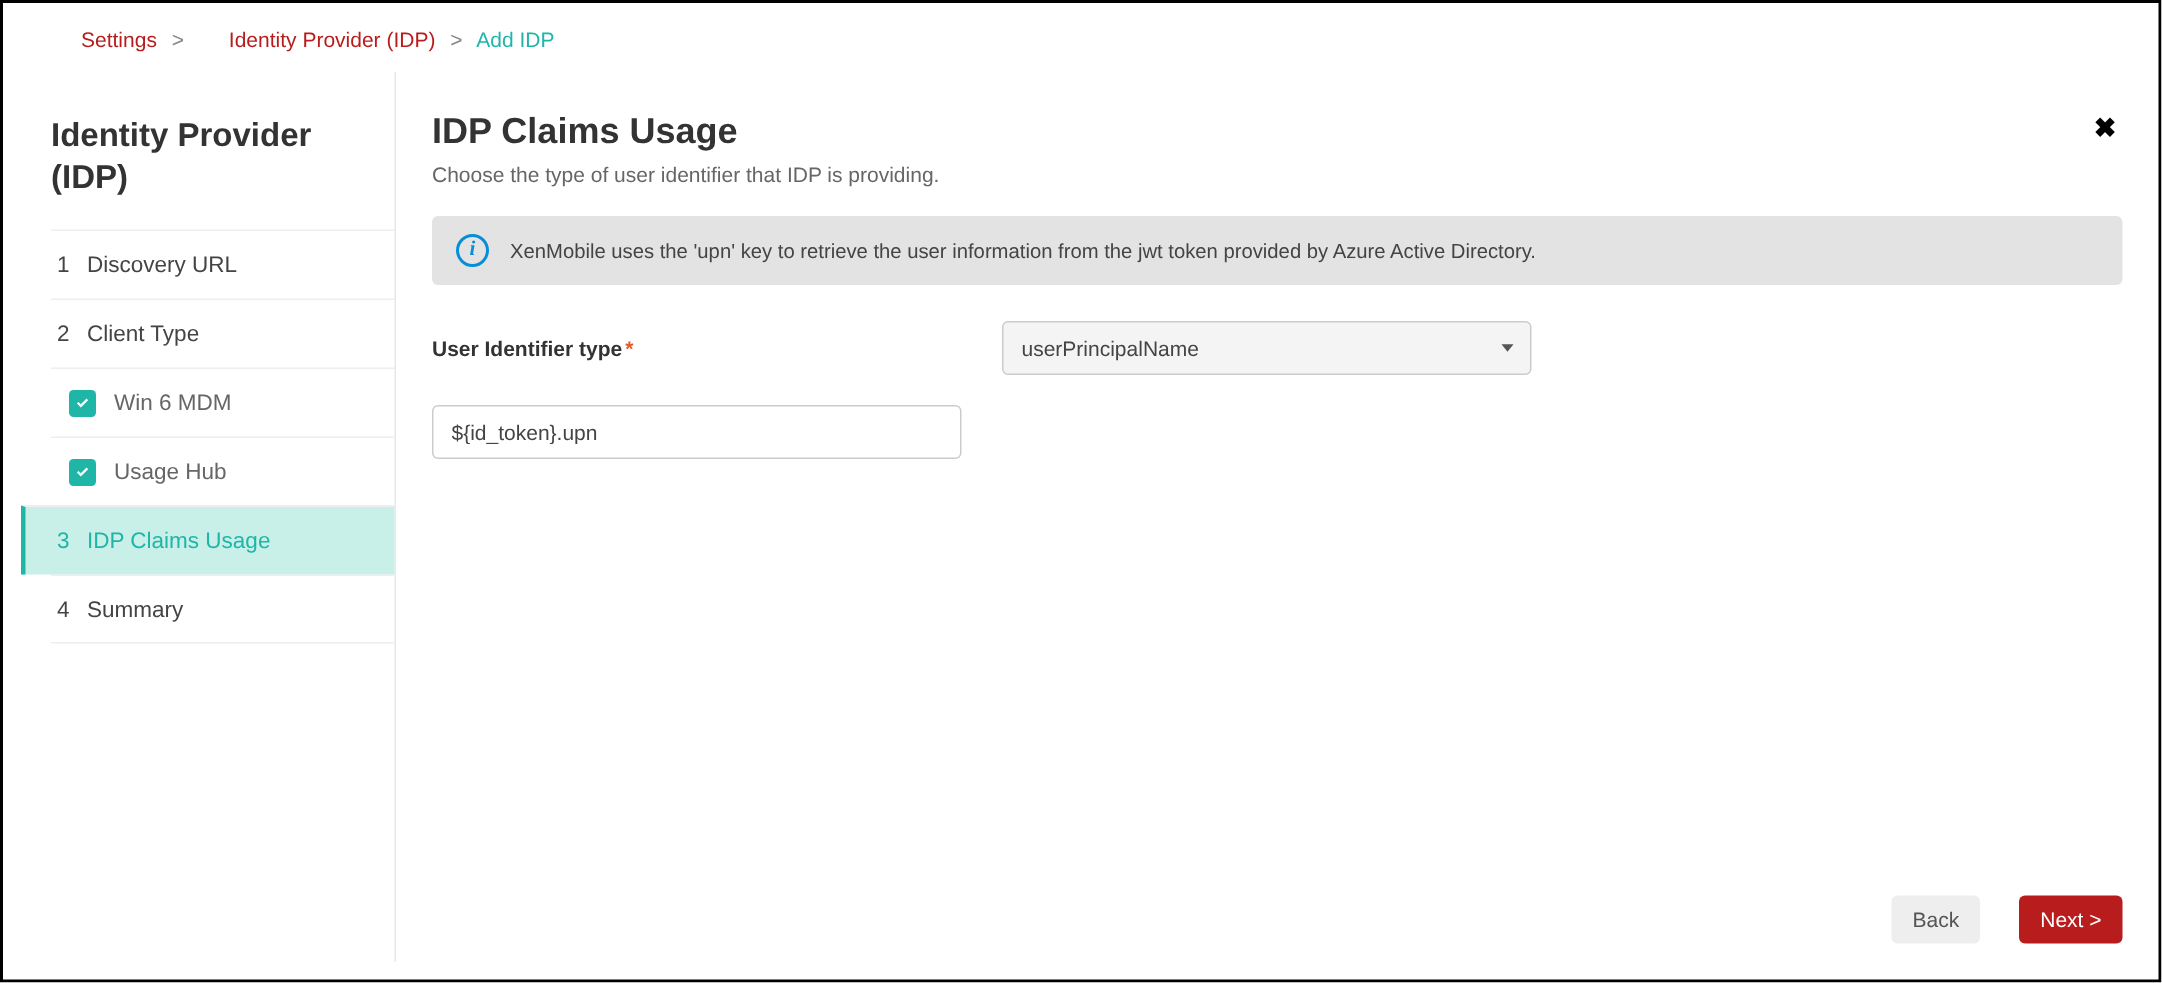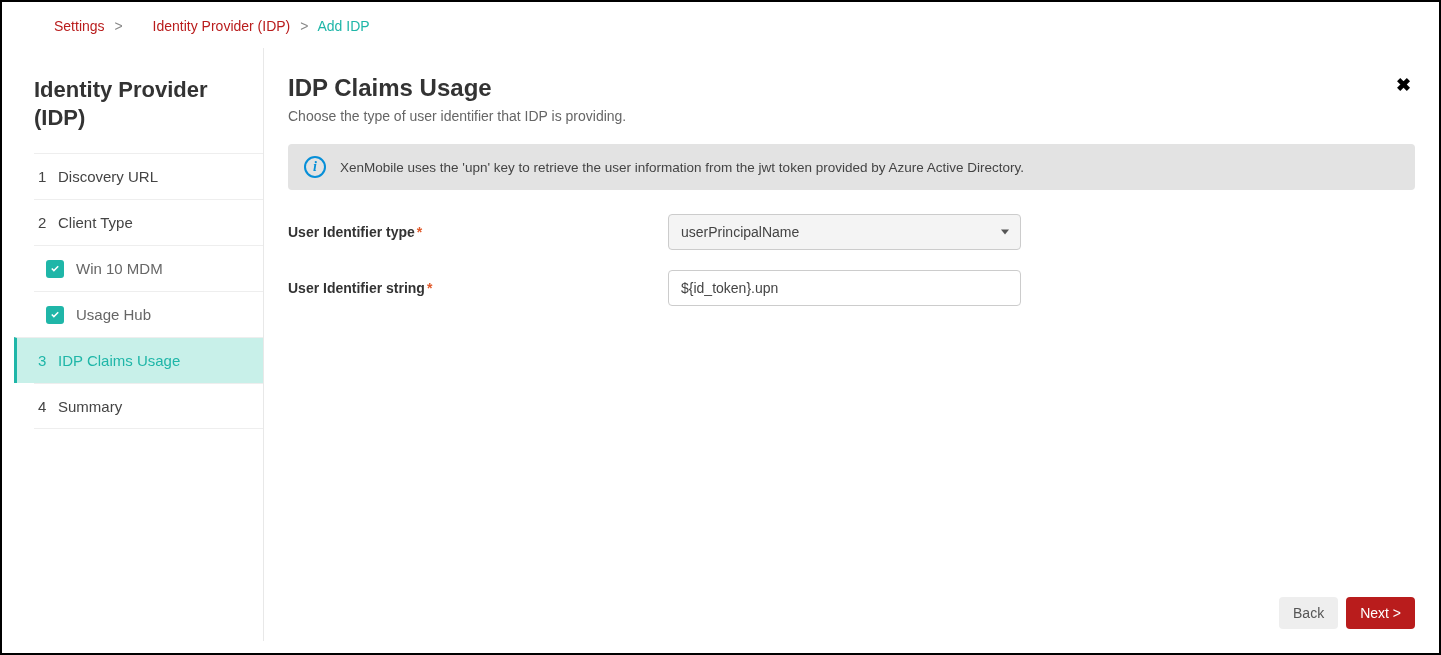--- a/index.html
+++ b/index.html
@@ -28,21 +28,21 @@
 .info-banner { background: #e3e3e3; border-radius: 4px; padding: 12px 16px; display: flex; align-items: center; font-size: 13.5px; color: #444; margin-bottom: 24px; }
 .info-icon { width: 22px; height: 22px; border: 2px solid #068fd8; border-radius: 50%; display: inline-flex; align-items: center; justify-content: center; color: #068fd8; font-weight: bold; font-size: 14px; margin-right: 14px; flex-shrink: 0; font-style: italic; font-family: Georgia, serif; }
 .form-row { display: flex; align-items: center; margin-bottom: 20px; }
 .form-label { width: 380px; text-align: left; padding-right: 18px; font-size: 14px; font-weight: 600; color: #333; }
 .form-label .req { color: #e05a2b; margin-left: 2px; }
 .form-control { width: 353px; height: 36px; }
 .select-wrap { position: relative; }
 .select-box { width: 100%; height: 36px; background: #f4f4f4; border: 1px solid #ccc; border-radius: 4px; padding: 0 30px 0 12px; font-size: 14px; color: #444; display: flex; align-items: center; cursor: pointer; }
 .select-caret { position: absolute; right: 12px; top: 50%; transform: translateY(-50%); width: 0; height: 0; border-left: 4px solid transparent; border-right: 4px solid transparent; border-top: 5px solid #555; }
 .text-input { width: 100%; height: 36px; border: 1px solid #ccc; border-radius: 4px; padding: 0 12px; font-size: 14px; color: #444; background: #fff; }
-.footer { position: absolute; bottom: 12px; right: 12px; display: flex; gap: 8px; }
+.footer { position: absolute; bottom: 12px; right: 12px; display: flex; gap: 26px; }
 .btn { height: 32px; padding: 0 14px; border-radius: 4px; font-size: 14px; cursor: pointer; border: none; display: inline-flex; align-items: center; }
 .btn-back { background: #eee; color: #555; }
 .btn-next { background: #b91c1c; color: #fff; font-weight: 500; }
 </style>
 </head>
 <body>
 
 <div class="container">
   <div class="breadcrumb">
     <a href="#">Settings</a>
@@ -63,21 +63,21 @@
         <li class="step-item">
           <span class="num">2</span>
           <span>Client Type</span>
         </li>
         <li class="step-item sub">
           <span class="check-icon">
             <svg viewBox="0 0 16 16">
                 <path d="M6.5 11.5L3 8l1.4-1.4 2.1 2.1L11.6 3.6 13 5z"></path>
               </svg>
           </span>
-          <span>Win 10 MDM</span>
+          <span>Win 6 MDM</span>
         </li>
         <li class="step-item sub">
           <span class="check-icon">
             <svg viewBox="0 0 16 16">
                 <path d="M6.5 11.5L3 8l1.4-1.4 2.1 2.1L11.6 3.6 13 5z"></path>
               </svg>
           </span>
           <span>Usage Hub</span>
         </li>
         <li class="step-item active">
@@ -111,23 +111,20 @@
         </div>
         <div class="form-control select-wrap">
           <div class="select-box">
             <span>userPrincipalName</span>
           </div>
           <span class="select-caret"></span>
         </div>
       </div>
 
       <div class="form-row">
-        <div class="form-label">
-          <span>User Identifier string</span><span class="req">*</span>
-        </div>
         <div class="form-control">
           <input type="text" class="text-input" value="${id_token}.upn" style="">
         </div>
       </div>
 
       <div class="footer">
         <button class="btn btn-back">Back</button>
         <button class="btn btn-next">Next &gt;</button>
       </div>
     </div>

